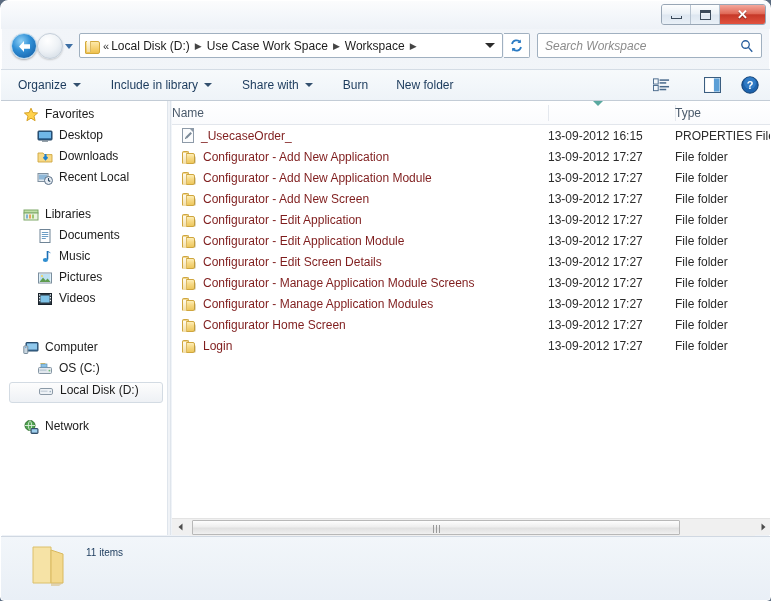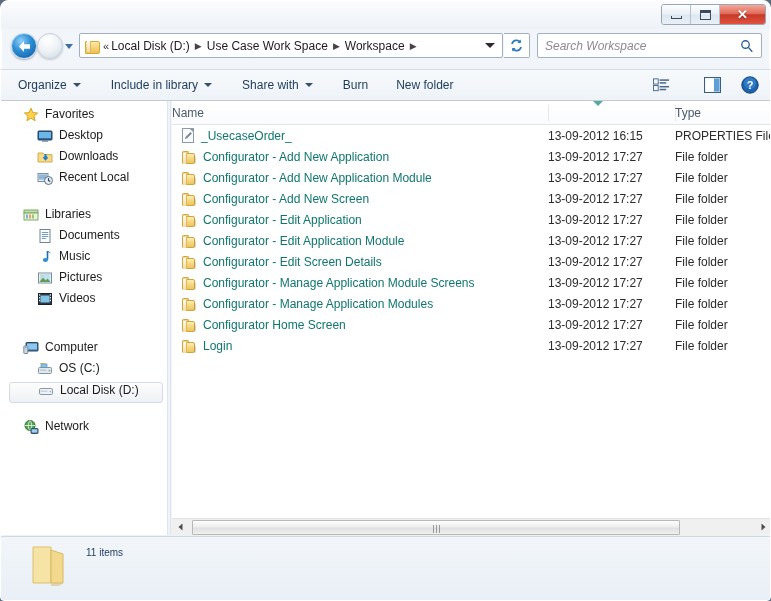--- a/index.html
+++ b/index.html
@@ -141,21 +141,21 @@
   .colh .ctext { }
   .colsep { position: absolute; top: 4px; width: 1px; height: 16px; background: #e4e8ee; }
   #sortarrow { position: absolute; left: 421px; top: 0px; width: 0; height: 0;
                border-left: 5px solid transparent; border-right: 5px solid transparent;
                border-top: 5px solid #5aa9a0; }
 
   
   #rows { position: absolute; left: 0; top: 24px; width: 600px; }
   .frow { position: relative; height: 21px; display: flex; align-items: center; cursor: default; }
   .fname { position: absolute; left: 9px; display: flex; align-items: center; }
-  .fnametext { font-size: 12px; color: #0f766e; margin-left: 6px; white-space: nowrap; }
+  .fnametext { font-size: 12px; color: #7f1d1d; margin-left: 6px; white-space: nowrap; }
   .fdate { position: absolute; left: 376px; font-size: 12px; color: #2b2b2b; white-space: nowrap; }
   .ftype { position: absolute; left: 503px; font-size: 12px; color: #2b2b2b; white-space: nowrap; }
 
   
   .folder16 { width: 16px; height: 14px; position: relative; flex: none; }
   .folder16 .tab { position: absolute; left: 1px; top: 1px; width: 7px; height: 3px;
       background: linear-gradient(180deg,#f6dd9a,#eac濃); background: linear-gradient(180deg,#f6dd9a,#e9c96e);
       border: 1px solid #cfa63e; border-bottom: none; border-radius: 2px 2px 0 0; }
   .folder16 .body { position: absolute; left: 1px; top: 3px; width: 13px; height: 11px;
       background: linear-gradient(180deg,#fdeeb8 0%, #f7da88 42%, #edc75d 100%);

